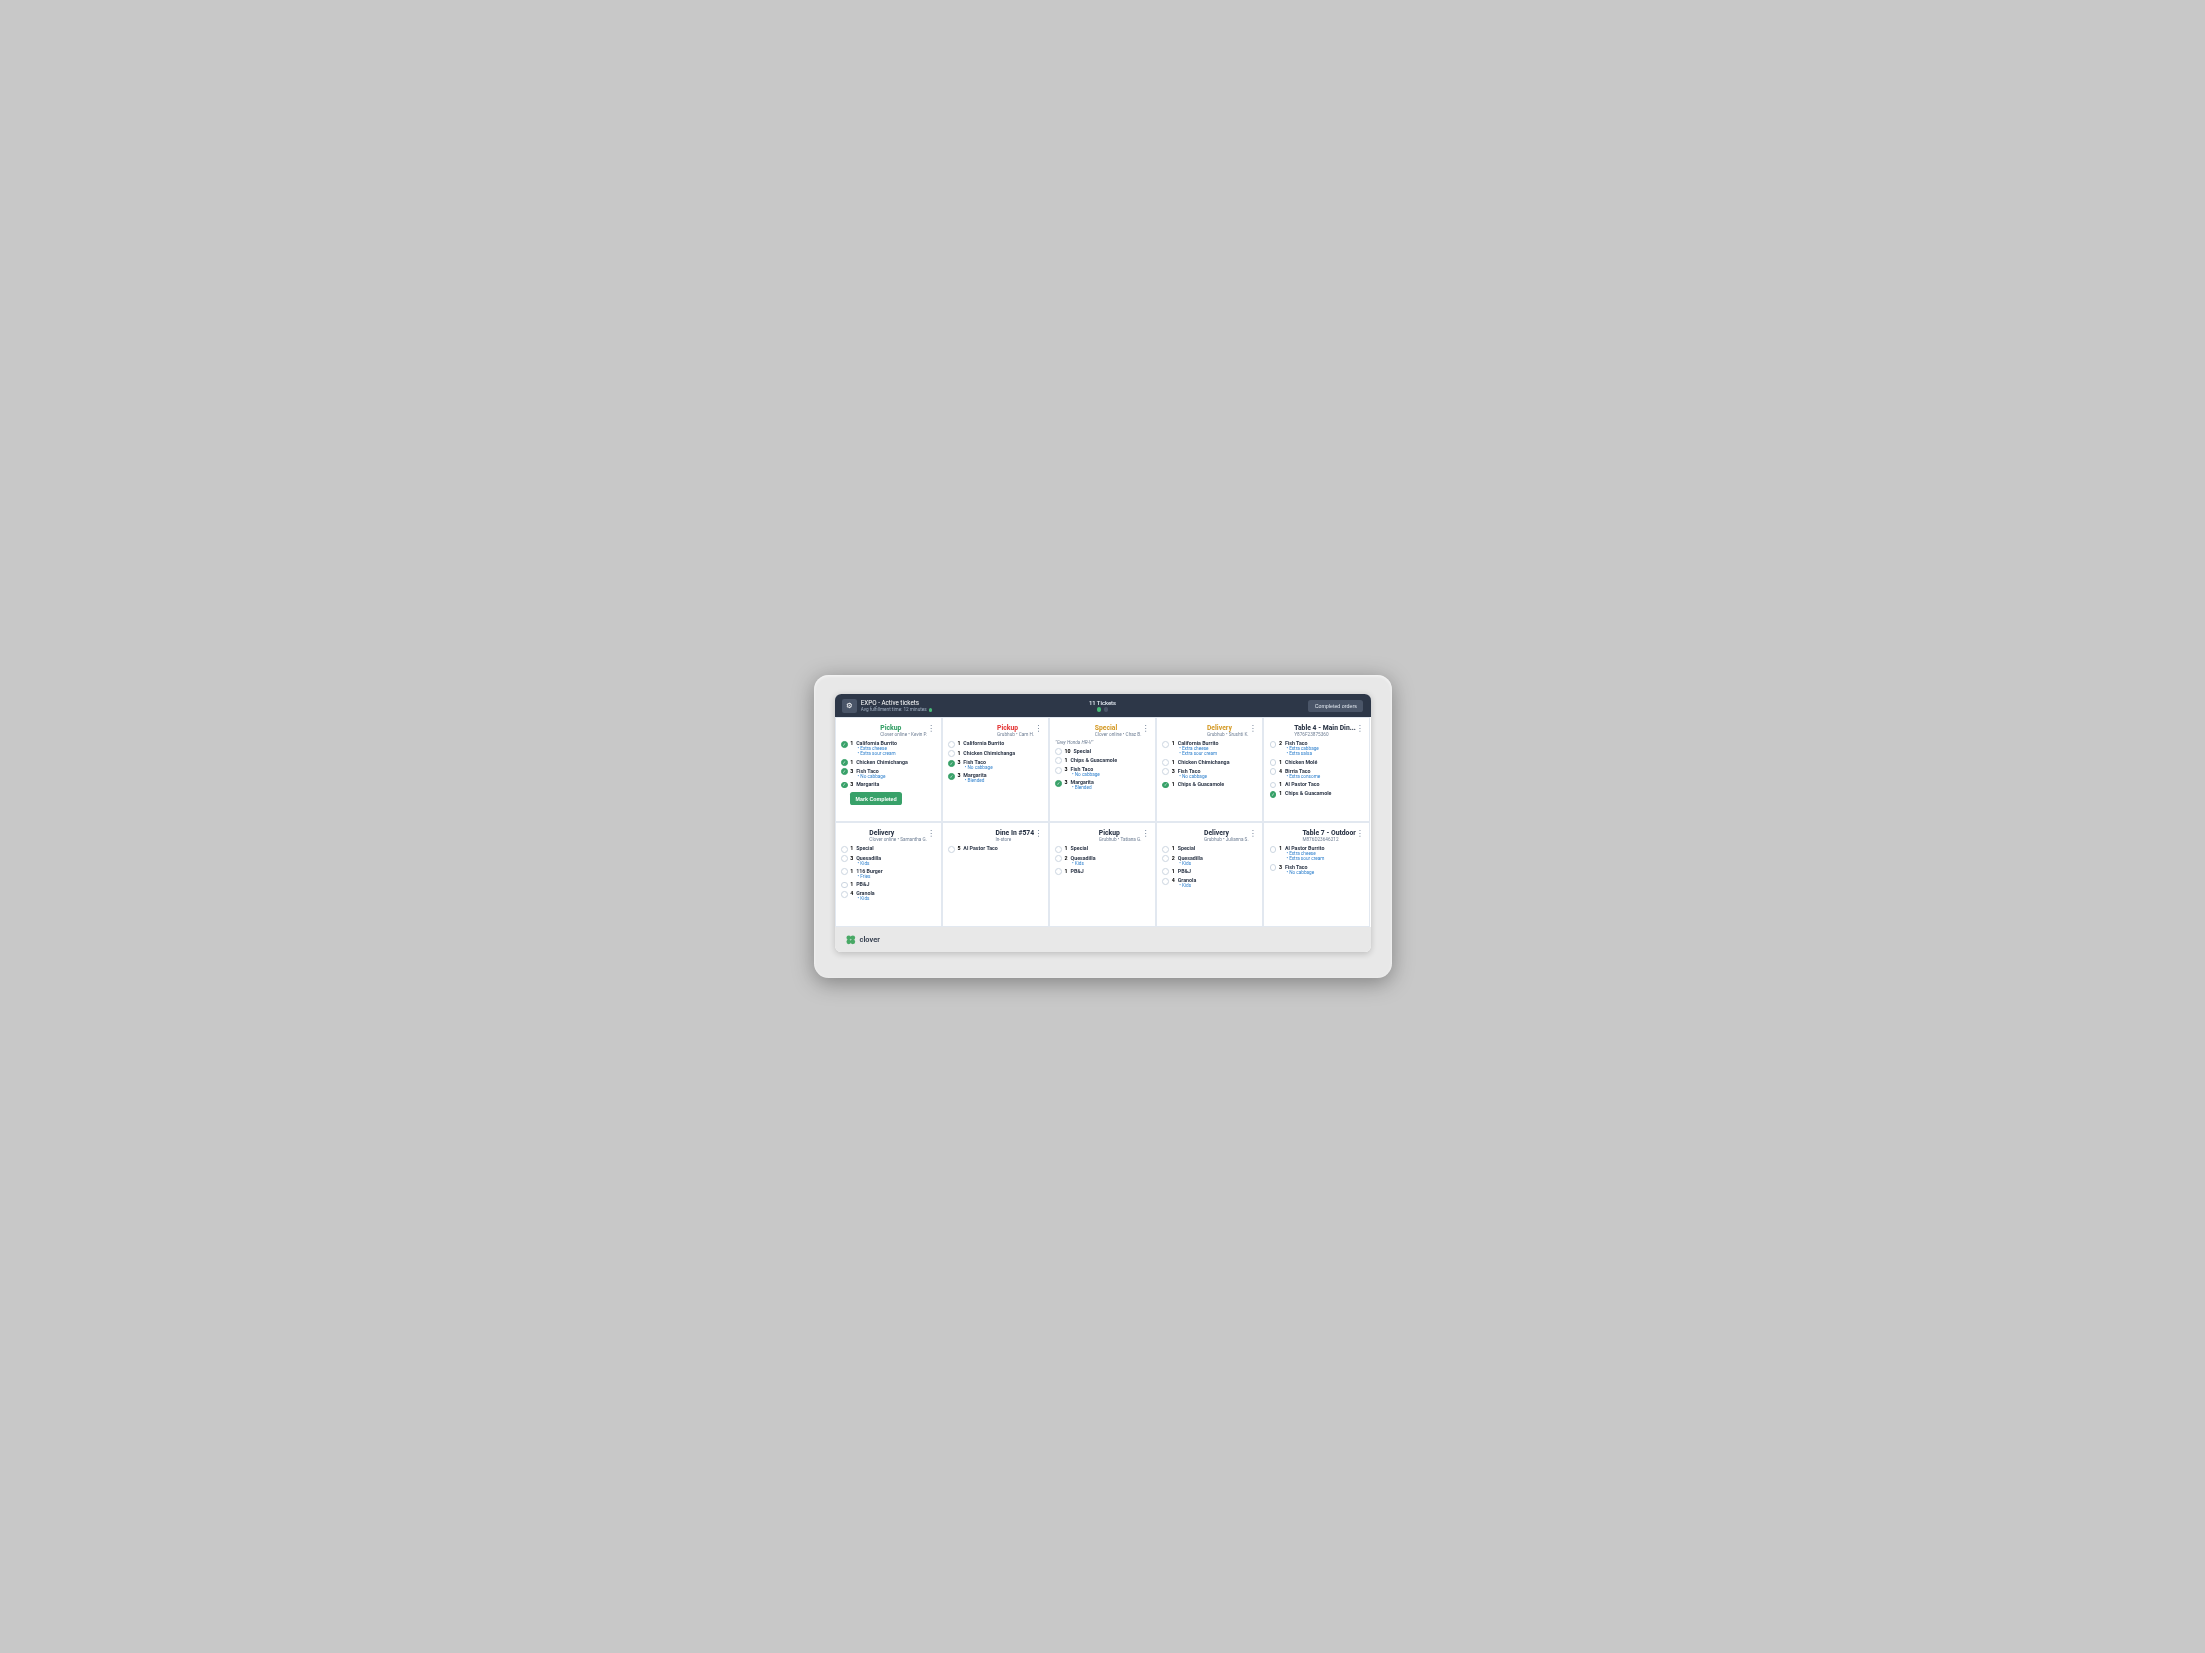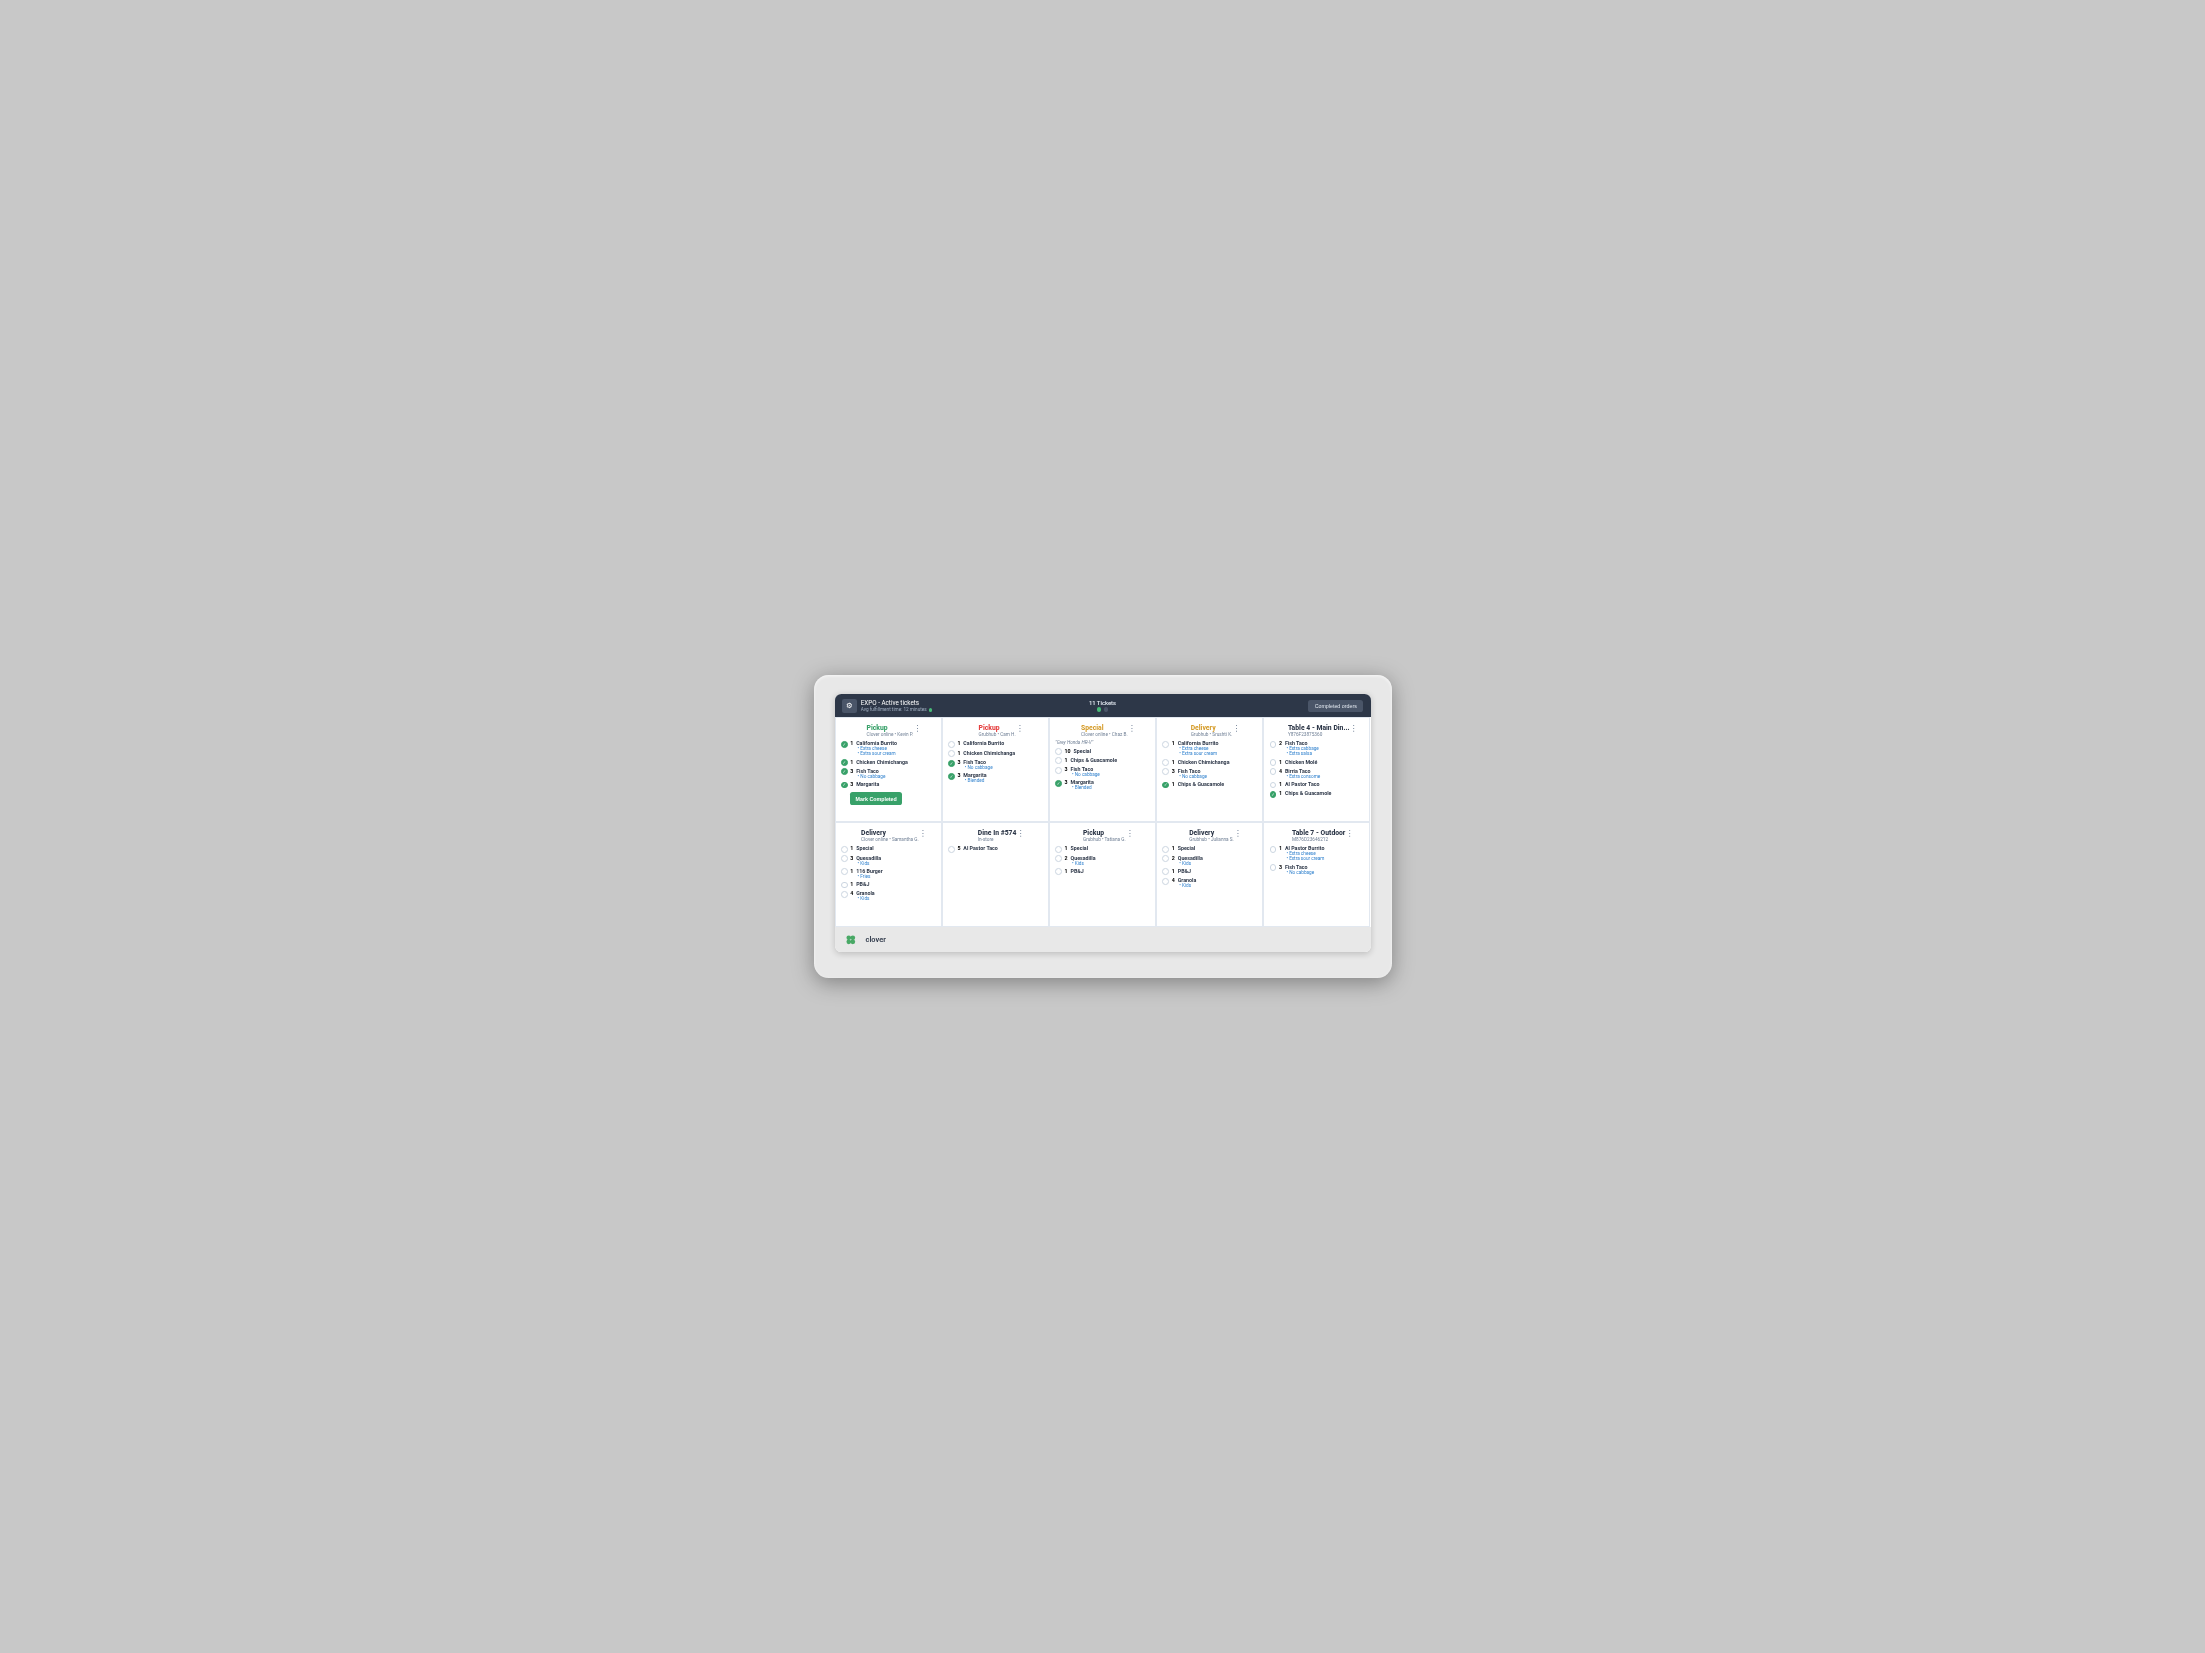--- a/index.html
+++ b/index.html
@@ -102,21 +102,21 @@
     }
     .card {
       border: 0.5px solid #e2e8f0;
       padding: 5.3px;
       min-height: 105px;
       background: #fff;
     }
     .card-header {
       display: flex;
       align-items: flex-start;
-      justify-content: center;
+      justify-content: flex-end;
       margin-bottom: 3.2px;
       margin-left: 12px;
     }
     .card-title {
       font-size: 6.8px;
       font-weight: 800;
     }
     .card-subtitle {
       font-size: 4.7px;
       color: #718096;
@@ -196,21 +196,21 @@
     .footer {
       background: #e8e8e8;
       padding: 6.3px 10.5px;
       display: flex;
       align-items: center;
       gap: 4.2px;
     }
     .clover-logo {
       display: flex;
       align-items: center;
-      gap: 9px;
+      gap: 3px;
     }
     .clover-icon {
       width: 11.6px;
       height: 11.6px;
     }
     .clover-text {
       font-size: 7.4px;
       font-weight: 600;
       color: #2d3748;
     }

